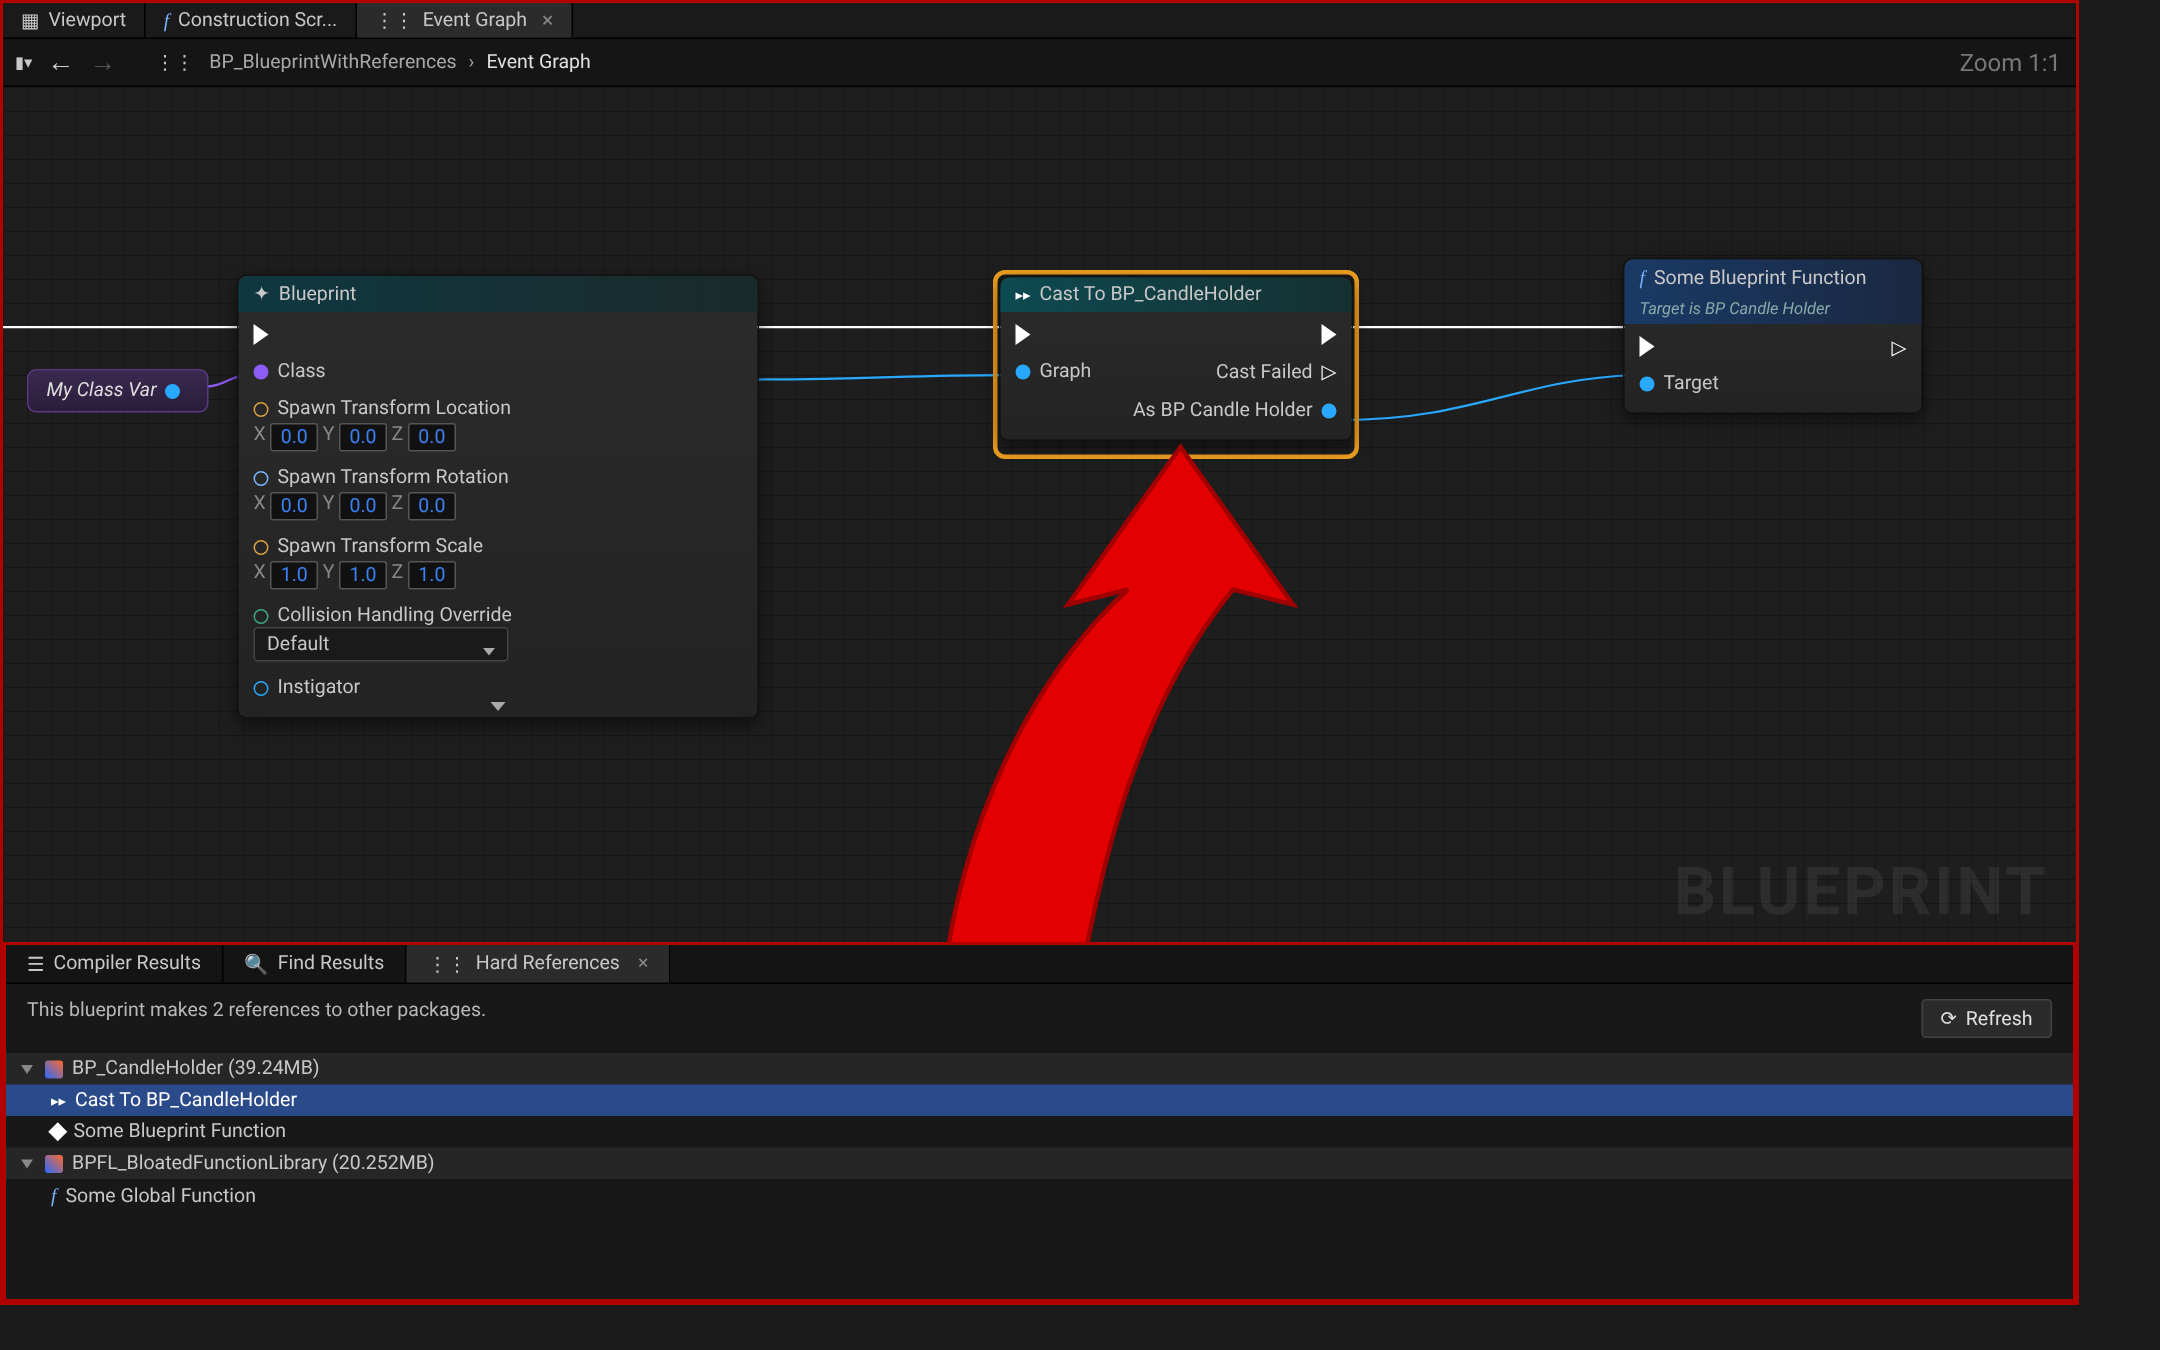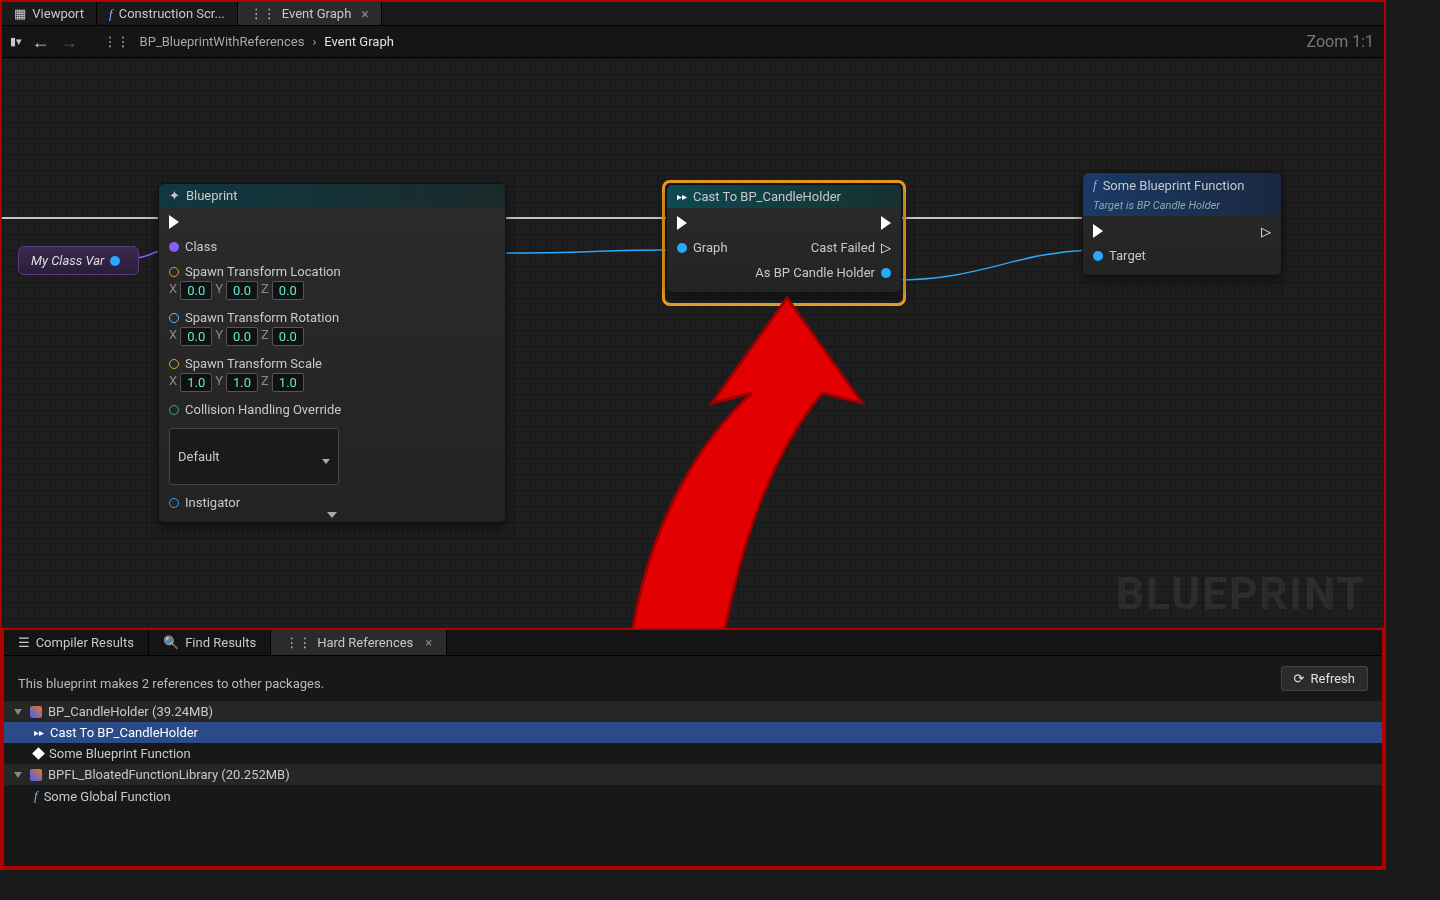--- a/index.html
+++ b/index.html
@@ -30,34 +30,34 @@
 .dot.blue { background:#29a8ff; }
 .dot.purple { background:#8b5cf6; }
 .dot.hollow { background:transparent; border:1.5px solid #888; }
 .dot.gold { border:1.5px solid #d9a441; background:transparent; }
 .dot.teal { border:1.5px solid #3fa888; background:transparent; }
 .execpin { width:0; height:0; border-top:7px solid transparent; border-bottom:7px solid transparent; }
 .execpin.in { border-left:10px solid #fff; }
 .execpin.out { border-left:10px solid #fff; }
 .vec { display:flex; gap:3px; margin-top:2px; font-size:11px; }
 .vec span { color:#888; }
-.vec .box { border:1px solid #555; background:#111; padding:1px 6px; color:#5eead4; border-radius:2px; }
-.dropdown { border:1px solid #444; background:#1a1a1a; padding:20px 8px; width:170px; border-radius:3px; display:flex; justify-content:space-between; align-items:flex-end; font-size:12px; color:#c8c8c8; margin-top:11px; }
+.vec .box { border:1px solid #555; background:#111; padding:1px 6px; color:#3b82f6; border-radius:2px; }
+.dropdown { border:1px solid #444; background:#1a1a1a; padding:3px 8px; width:170px; border-radius:3px; display:flex; justify-content:space-between; align-items:flex-end; font-size:12px; color:#c8c8c8; margin-top:0; }
 .chev { border-left:4px solid transparent; border-right:4px solid transparent; border-top:5px solid #aaa; }
 .cast-sel { position:absolute; border:3px solid #f0a020; border-radius:8px; pointer-events:none; }
 .pill { position:absolute; background:linear-gradient(#3a2a50,#2a1d3a); border:1px solid #5a3a80; border-radius:6px; padding:6px 18px 6px 12px; display:flex; align-items:center; gap:6px; font-size:12px; color:#ddd;font-style:italic; }
 .pill .dot.blue { background:#29a8ff; }
 .wire { position:absolute; pointer-events:none; }
 .expand-chev { position:absolute; left:50%; bottom:4px; transform:translateX(-50%); border-left:5px solid transparent; border-right:5px solid transparent; border-top:6px solid #aaa; }
 
 .bottom { position:relative; border-top:2px solid #b00000; border-left:2px solid #b00000; border-right:2px solid #b00000; border-bottom:2px solid #b00000; margin-top:-2px; height:240px; background:#181818; }
 .btabs { display:flex; height:26px; background:#141414; border-bottom:1px solid #000; }
 .btab { display:flex; align-items:center; gap:6px; padding:0 14px; font-size:12px; color:#c8c8c8; cursor:pointer; border-right:1px solid #000; }
 .btab.active { background:#2b2b2b; }
-.msg { padding:10px 14px; font-size:12px; color:#b8b8b8; display:flex; justify-content:space-between; align-items:flex-end; }
+.msg { padding:10px 14px; font-size:12px; color:#b8b8b8; display:flex; justify-content:space-between; align-items:flex-start; }
 .refresh { background:#2b2b2b; border:1px solid #444; border-radius:3px; padding:4px 12px; display:flex; align-items:center; gap:6px; color:#e0e0e0; cursor:pointer; font-size:13px; }
 .tree { font-size:12.5px; }
 .trow { display:flex; align-items:center; gap:6px; padding:3px 10px; color:#c8c8c8; }
 .trow.head { background:#262626;text-align:right; }
 .trow.sel { background:#2a4a8a; color:#fff; }
 .tri { width:0; height:0; border-left:4px solid transparent; border-right:4px solid transparent; border-top:6px solid #888; margin-right:2px; }
 .ind1 { padding-left:30px; }
 .bp-mini { width:12px; height:12px; background:linear-gradient(45deg,#2a6aff,#ff6a2a); border-radius:2px; display:inline-block; }
 
 .bigarrow { position:absolute; pointer-events:none; }

